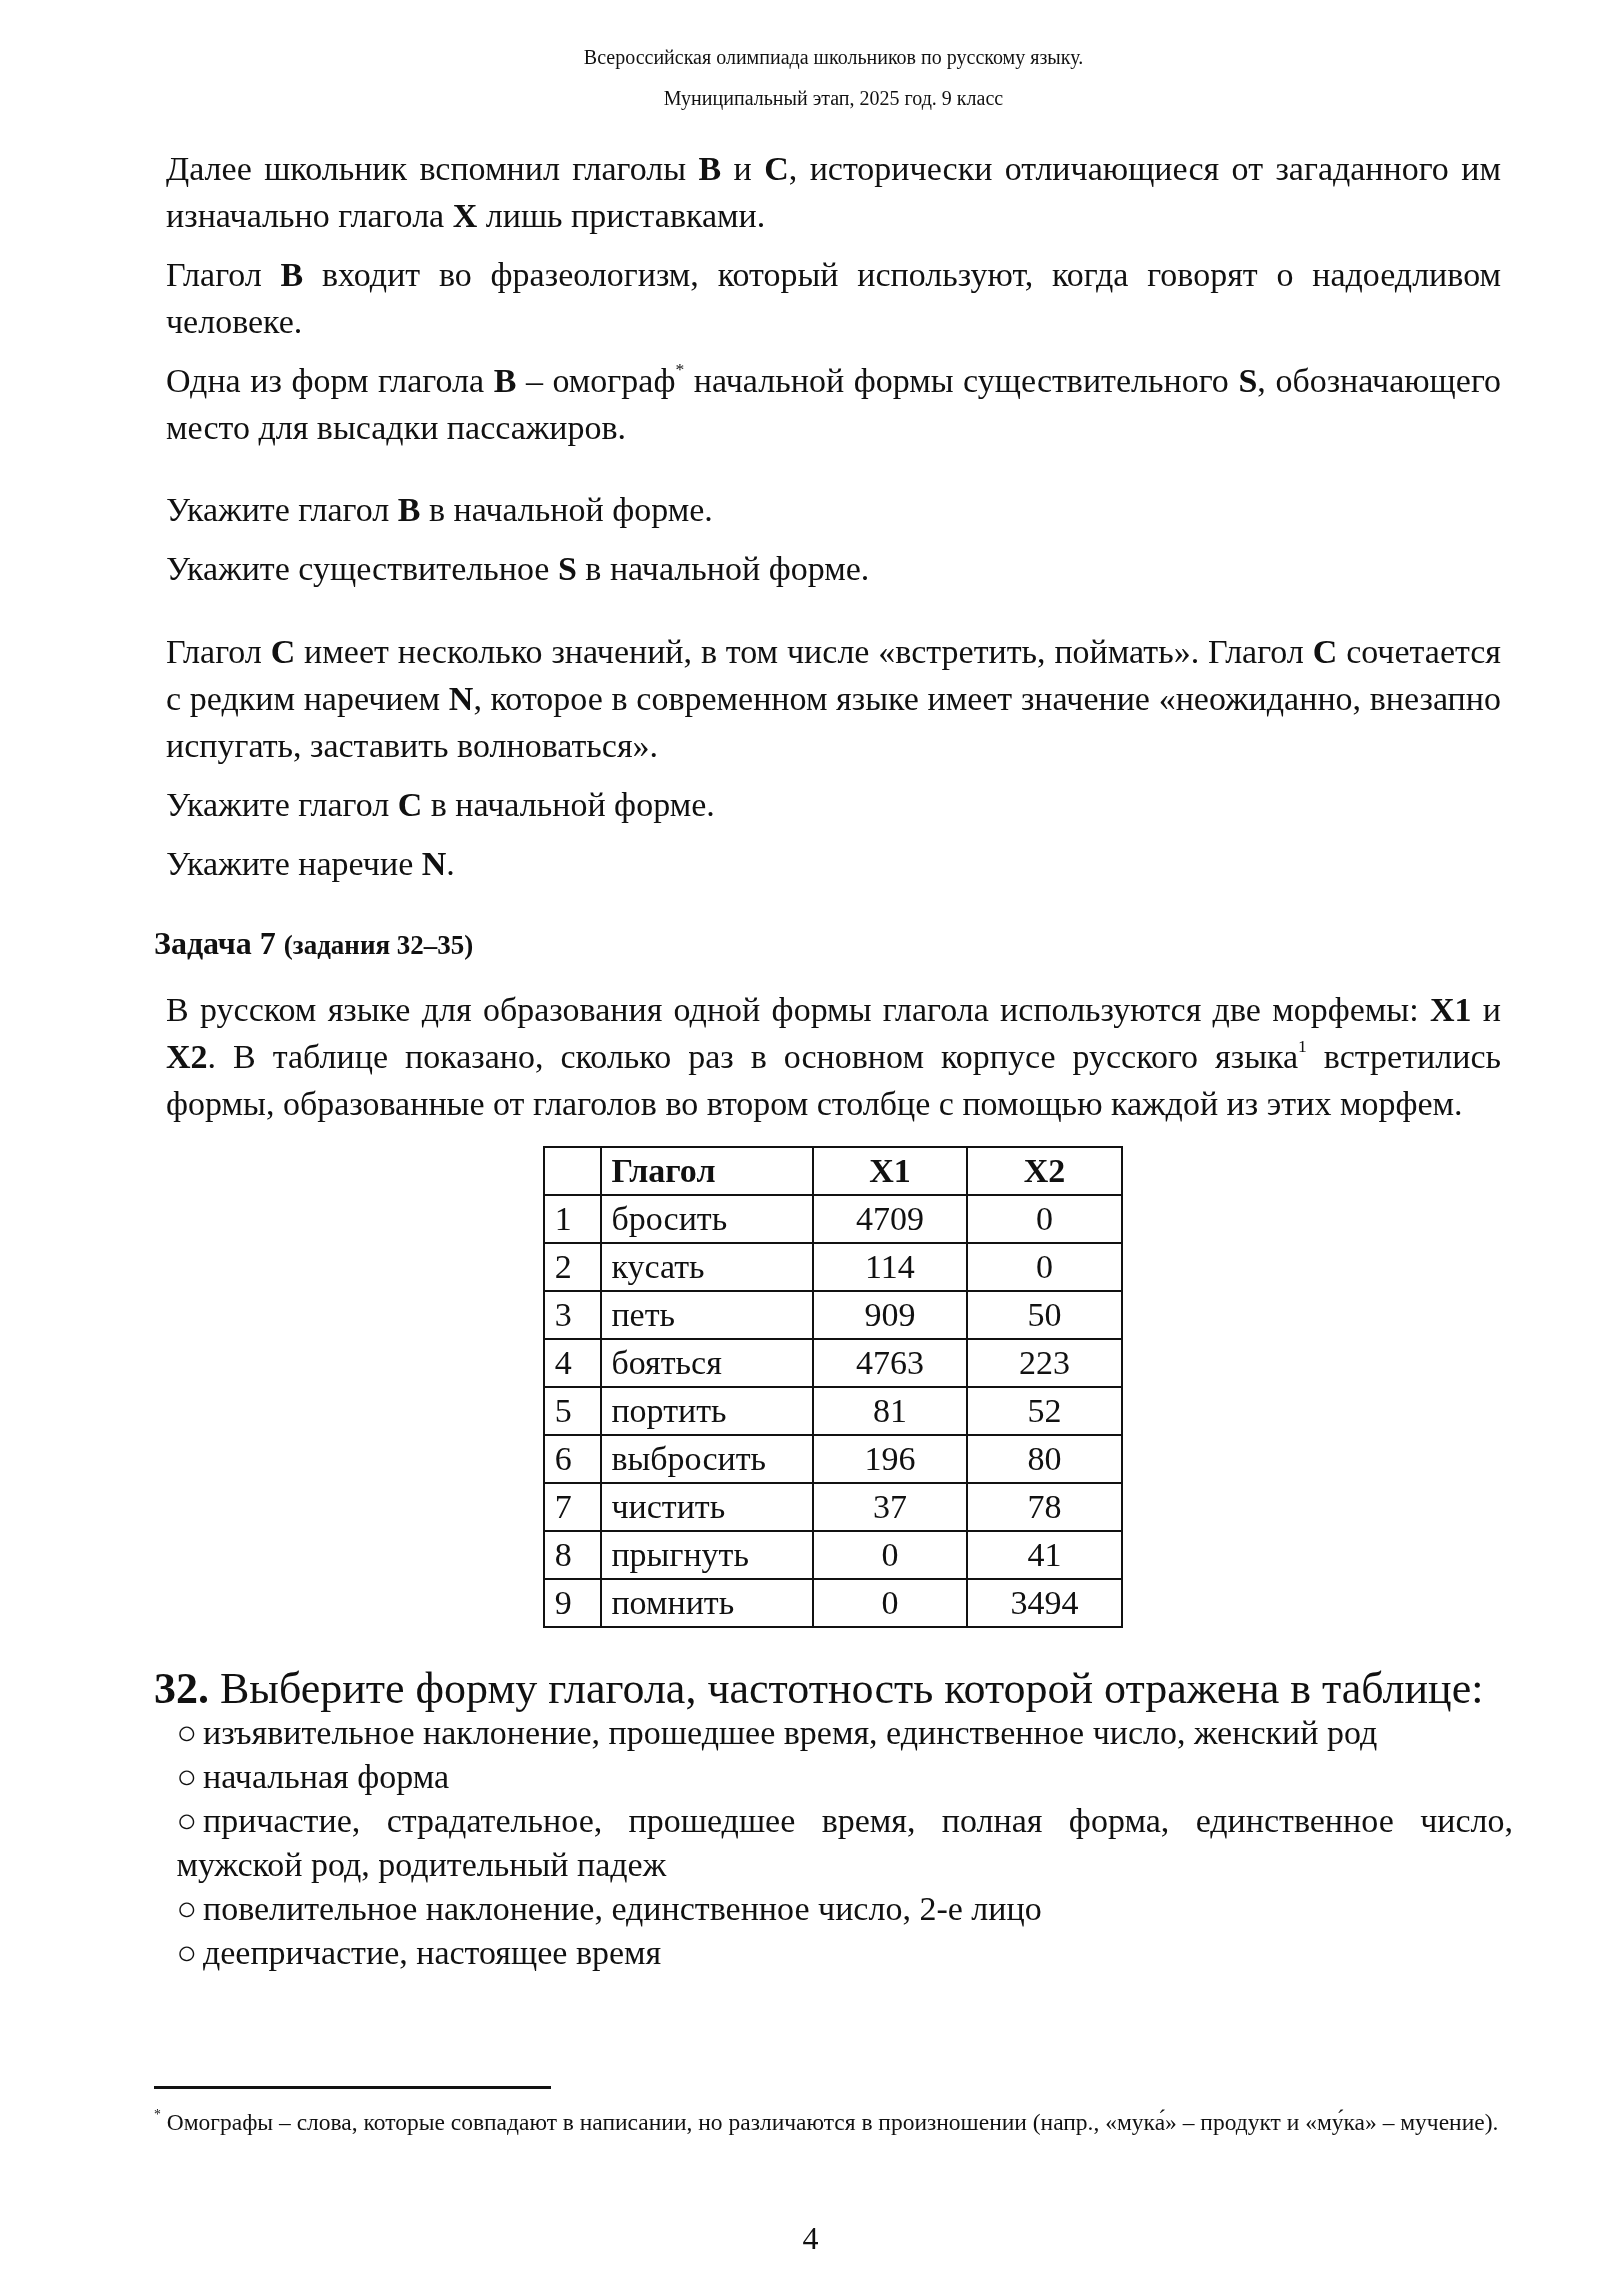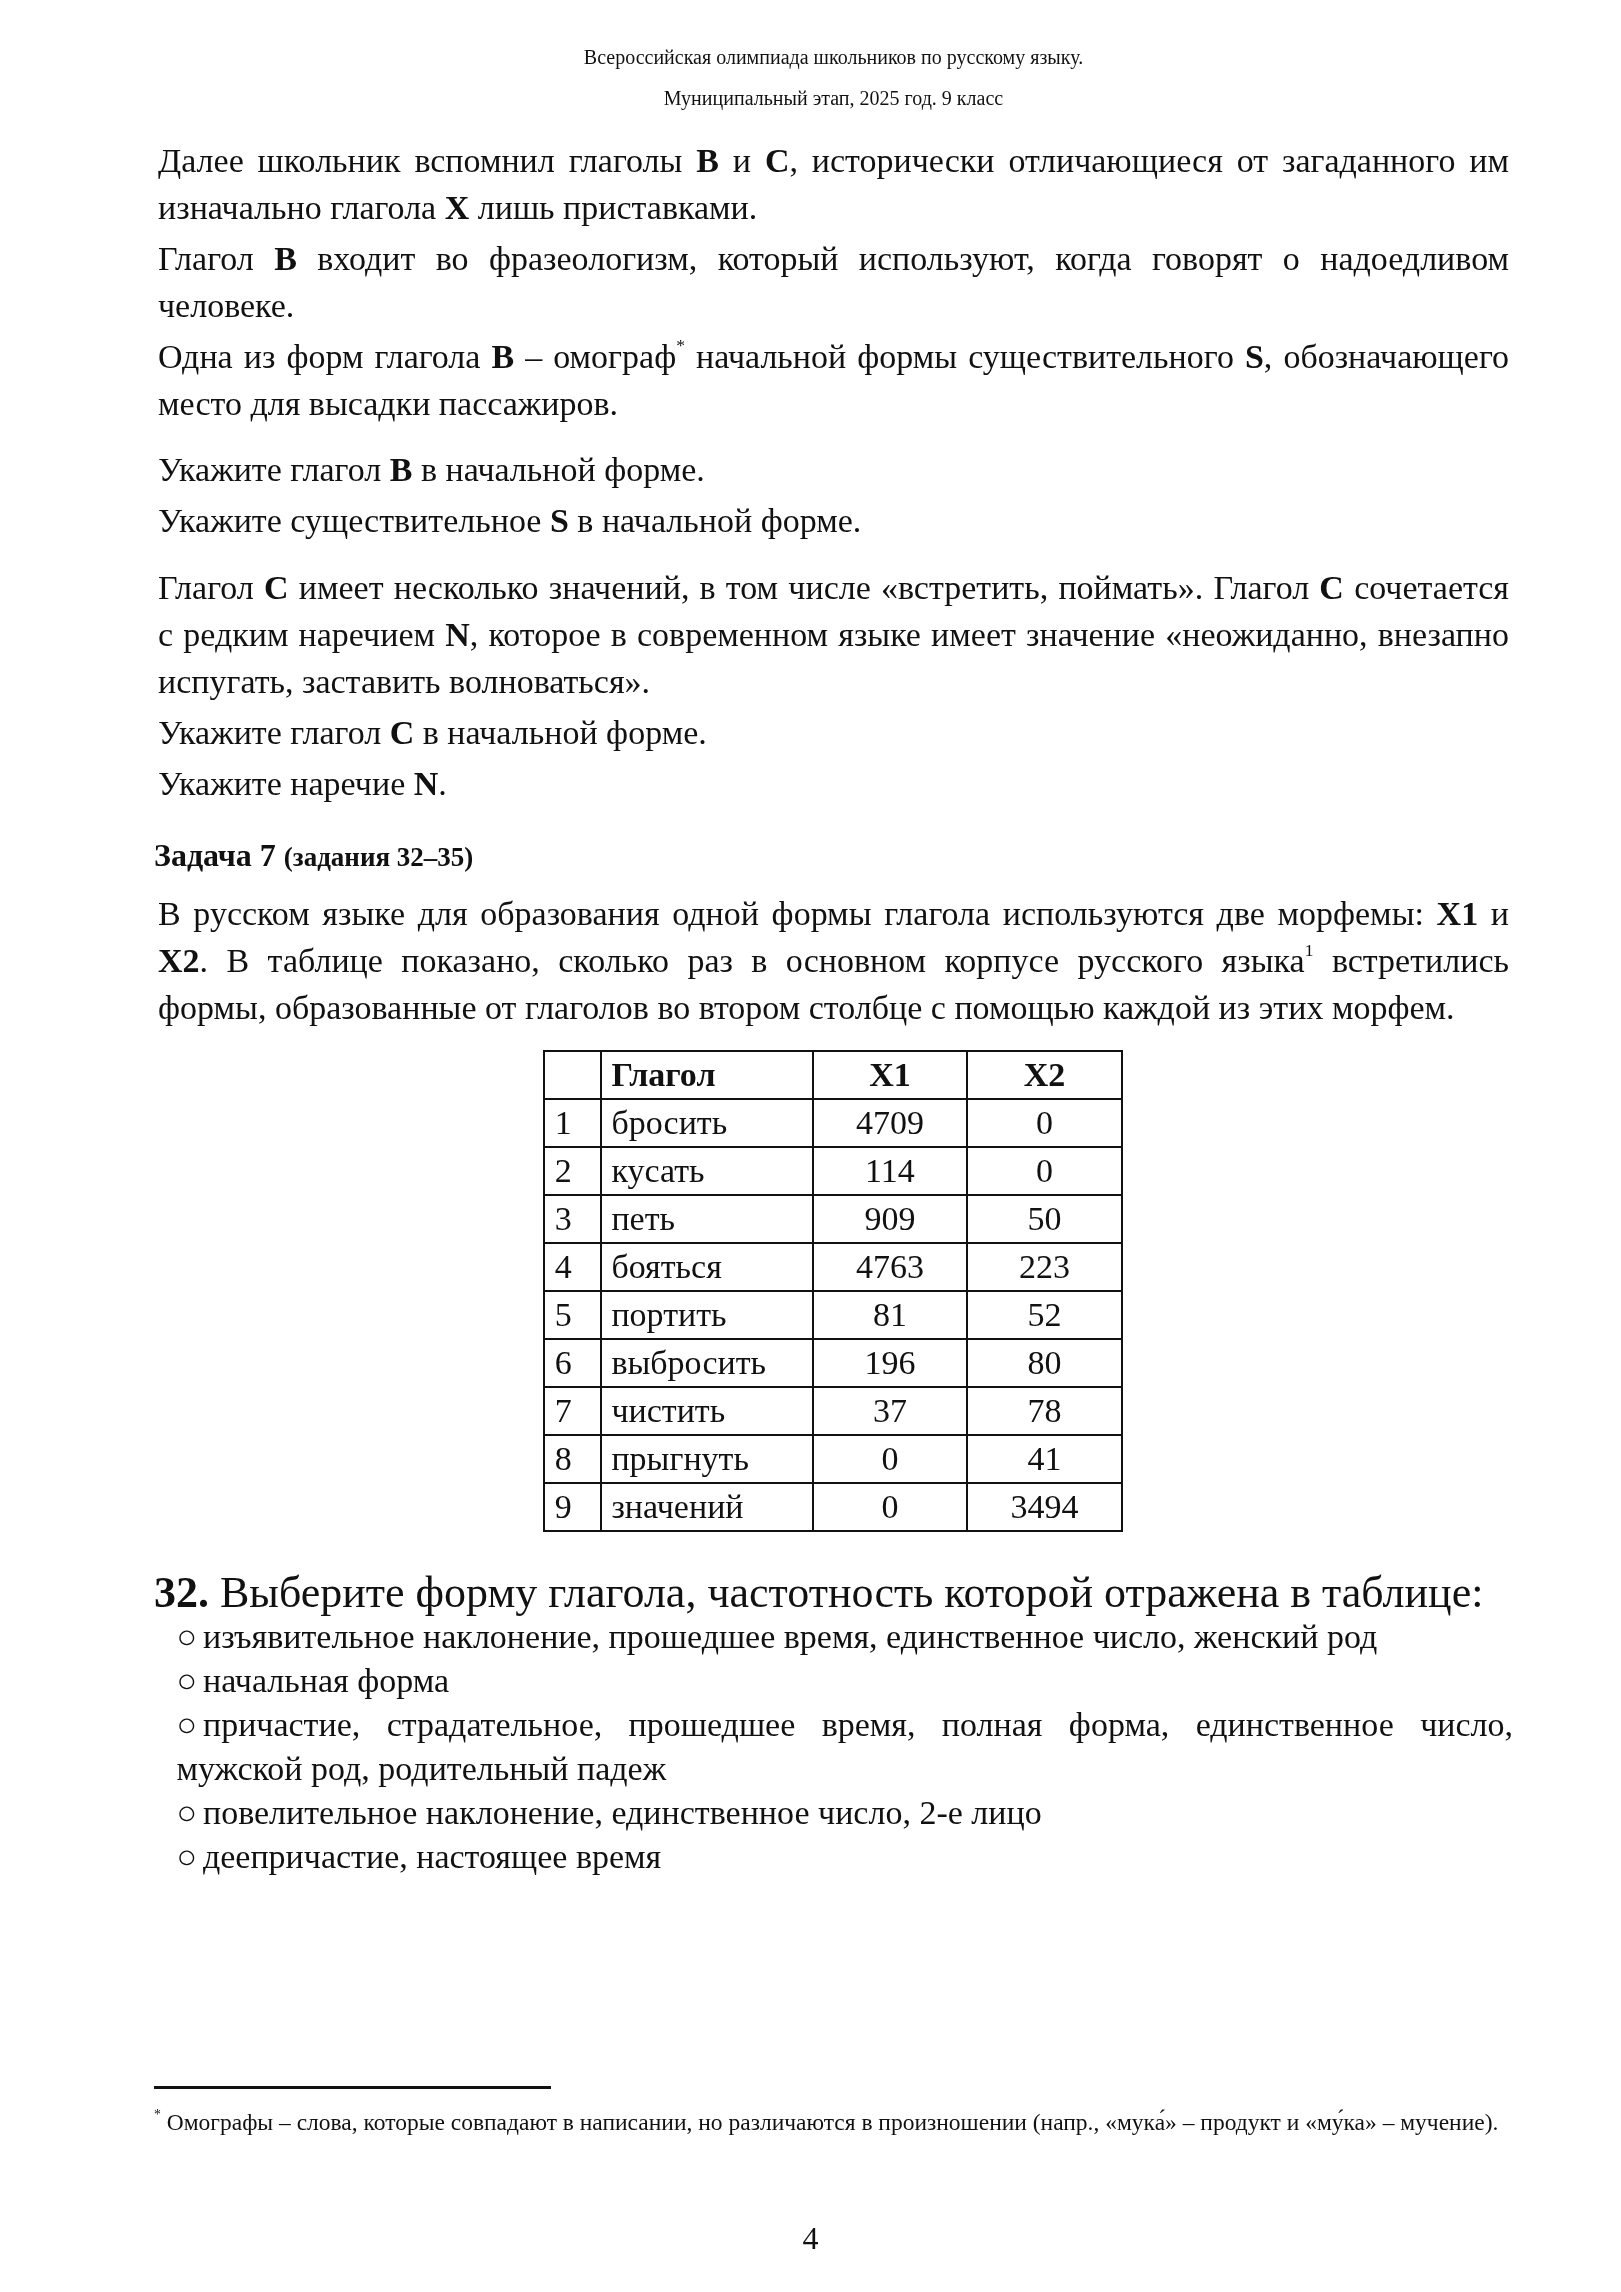--- a/index.html
+++ b/index.html
@@ -2,21 +2,21 @@
 <html><head>
 <meta charset="utf-8">
 <style>
   html, body { margin: 0; padding: 0; background: #ffffff; }
   body {
     width: 1621px; height: 2293px; position: relative; overflow: hidden;
     font-family: "Liberation Serif", "DejaVu Serif", serif; color: #111111;
   }
   .page { position: absolute; left: 154px; top: 0; width: 1359px; }
   .header { text-align: center; font-size: 20px; line-height: 41px; padding-top: 37px; }
-  .p { font-size: 34px; line-height: 47px; text-align: justify; margin: 4px; }
+  .p { font-size: 34px; line-height: 47px; text-align: justify; margin: 12px; }
   .gap-s { height: 11.8px; }
   .gap-m { height: 21.6px; }
   .gap-l { height: 39px; }
   b, .b { font-weight: bold; }
   sup { font-size: 17.6px; line-height: 0; position: relative; top: -3.9px; }
   .task-title { font-size: 32px; line-height: 45px; font-weight: bold; margin: 0; }
   .task-title .small { font-size: 27px; }
   table.freq {
     border-collapse: collapse; margin: 19.6px 0 0 389px; font-size: 34px;
   }
@@ -127,21 +127,21 @@
           <td class="c-x2">78</td>
         </tr>
       <tr>
           <td class="c-num">8</td>
           <td class="c-verb">прыгнуть</td>
           <td class="c-x1">0</td>
           <td class="c-x2">41</td>
         </tr>
       <tr>
           <td class="c-num">9</td>
-          <td class="c-verb">значений</td>
+          <td class="c-verb">помнить</td>
           <td class="c-x1">0</td>
           <td class="c-x2">3494</td>
         </tr>
     </tbody>
   </table>
 
   <div class="gap-l"></div>
 
   <p class="question"><b>32.</b><span> Выберите форму глагола, частотность которой отражена в таблице:</span></p>
 

